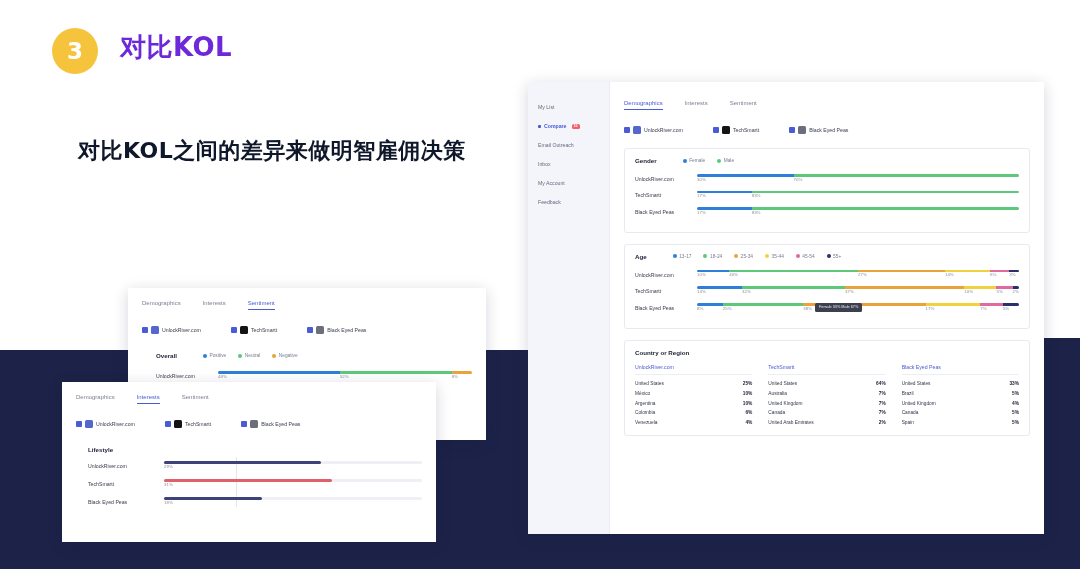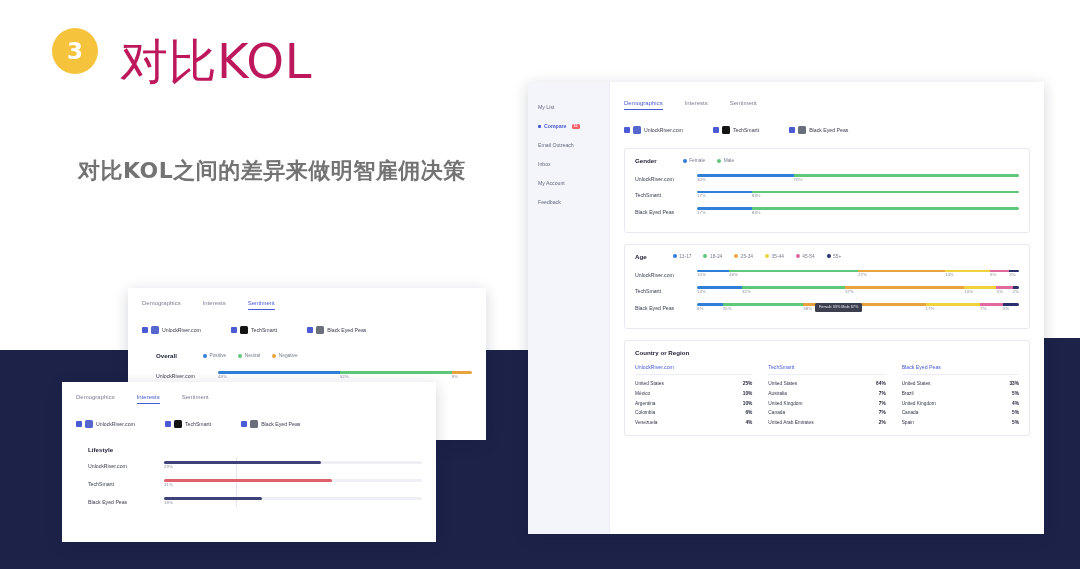--- a/index.html
+++ b/index.html
@@ -23,27 +23,27 @@
   
   .num-badge {
     position: absolute; left: 52px; top: 28px; width: 46px; height: 46px;
     border-radius: 50%; background: #f6c33c;
     display: flex; align-items: center; justify-content: center;
     color: #ffffff; font-size: 23px; font-weight: bold;
     font-family: "DejaVu Sans", sans-serif;
   }
   .title-main {
     position: absolute; left: 120px; top: 30px;
-    font-size: 48px; font-weight: normal; color: #be185d;
+    font-size: 26px; font-weight: bold; color: #6d28d9;
     letter-spacing: 0.5px;
     font-family: "DejaVu Sans", sans-serif;
   }
   .subtitle {
-    position: absolute; left: 78px; top: 156px;
-    font-size: 22px; font-weight: bold; color: #737373;
+    position: absolute; left: 78px; top: 136px;
+    font-size: 22px; font-weight: bold; color: #0f172a;
     letter-spacing: 0.5px;
     font-family: "DejaVu Sans", sans-serif;
   }
 
   
   .card {
     position: absolute; background: #ffffff;
     box-shadow: 0 3px 14px rgba(20,25,60,0.18);
     overflow: hidden;
   }

